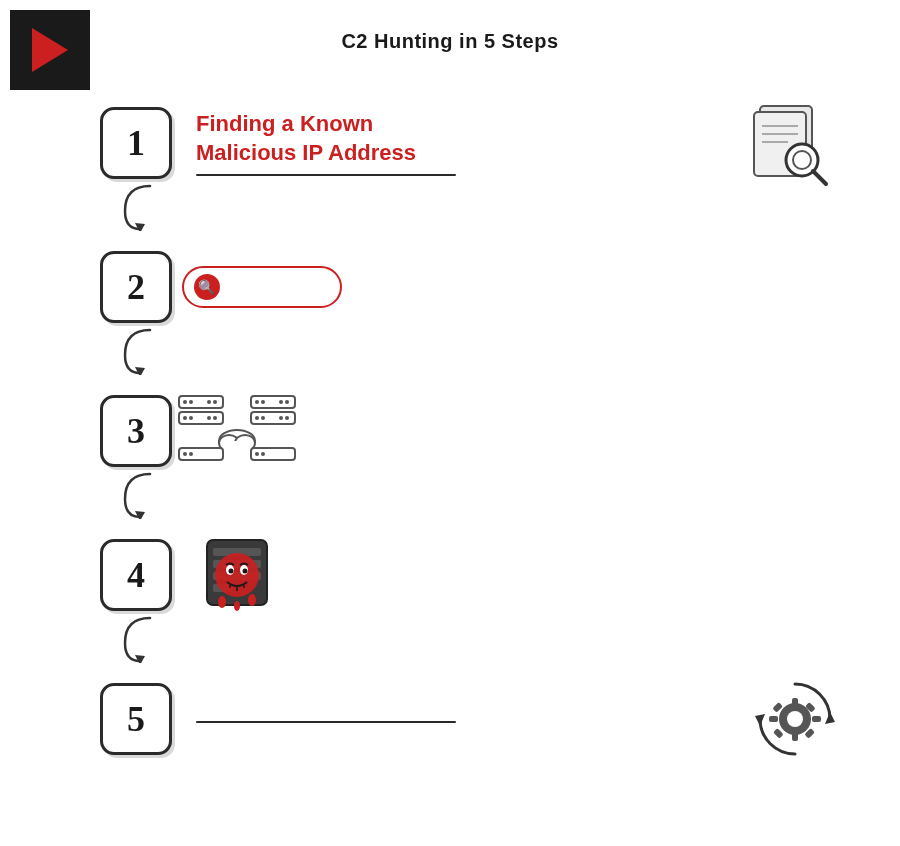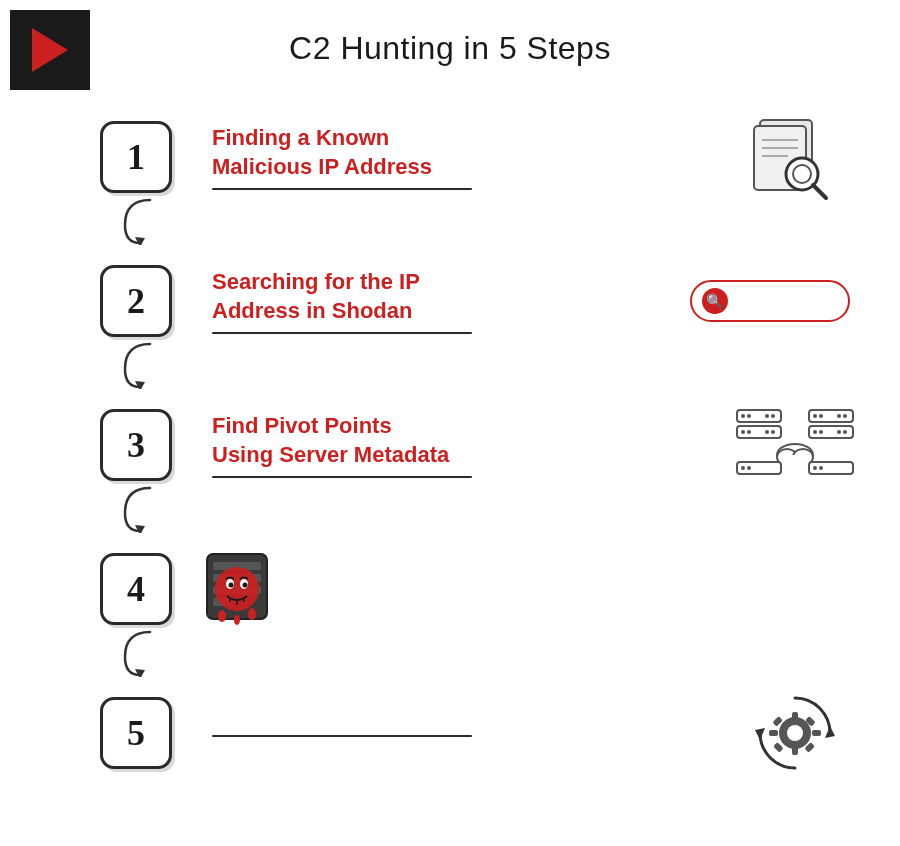--- a/index.html
+++ b/index.html
@@ -40,22 +40,22 @@
       width: 0;
       height: 0;
       border-top: 22px solid transparent;
       border-bottom: 22px solid transparent;
       border-left: 36px solid #cc1f1f;
     }
 
     
     .page-title {
       text-align: center;
-      font-size: 32px;
-      font-weight: 400;
+      font-size: 20px;
+      font-weight: 700;
       color: #1a1a1a;
       margin-top: 10px;
       margin-bottom: 30px;
       letter-spacing: 0.5px;
     }
 
     
     .steps-container {
       display: flex;
       flex-direction: column;
@@ -86,21 +86,21 @@
       background: #fff;
       flex-shrink: 0;
       box-shadow: 3px 3px 0px rgba(0,0,0,0.15);
       font-family: 'Georgia', serif;
       position: relative;
       z-index: 2;
     }
 
     
     .step-text {
-      margin-left: 40px;
+      margin-left: 24px;
       flex: 1;
     }
 
     .step-label {
       font-size: 22px;
       font-weight: 700;
       color: #cc1f1f;
       line-height: 1.3;
     }
 
@@ -190,43 +190,35 @@
       </div>
 
       <svg class="curved-arrow" width="50" height="50" viewBox="0 0 50 50">
         <path d="M 30 5 Q 5 5 5 30 Q 5 48 20 48" stroke="#333" stroke-width="2.5" fill="none" stroke-linecap="round"></path>
         <polygon points="15,42 20,52 25,43" fill="#333"></polygon>
       </svg>
     </div>
 
     <div class="step-row" style="margin-bottom: 14px; margin-top: 10px;">
       <div class="step-number-box">2</div>
-      <div class="step-text">
-        <div class="step-label">Searching for the IP<br>Address in Shodan</div>
-        <div class="step-underline"></div>
-      </div>
 
       <div class="step-icon" style="width:180px;">
         <div class="icon-search-bar">
           <div class="search-circle">🔍</div>
         </div>
       </div>
 
       <svg class="curved-arrow" width="50" height="50" viewBox="0 0 50 50">
         <path d="M 30 5 Q 5 5 5 30 Q 5 48 20 48" stroke="#333" stroke-width="2.5" fill="none" stroke-linecap="round"></path>
         <polygon points="15,42 20,52 25,43" fill="#333"></polygon>
       </svg>
     </div>
 
     <div class="step-row" style="margin-bottom: 14px; margin-top: 10px;">
       <div class="step-number-box">3</div>
-      <div class="step-text">
-        <div class="step-label">Find Pivot Points<br>Using Server Metadata</div>
-        <div class="step-underline"></div>
-      </div>
 
       <div class="step-icon" style="width:130px;">
         <svg width="120" height="90" viewBox="0 0 120 90" fill="none" xmlns="http://www.w3.org/2000/svg">
 
           <rect x="2" y="10" width="44" height="12" rx="3" fill="#fff" stroke="#555" stroke-width="2"></rect>
           <circle cx="8" cy="16" r="2" fill="#555"></circle>
           <circle cx="14" cy="16" r="2" fill="#555"></circle>
           <circle cx="32" cy="16" r="2" fill="#555"></circle>
           <circle cx="38" cy="16" r="2" fill="#555"></circle>
           <rect x="2" y="26" width="44" height="12" rx="3" fill="#fff" stroke="#555" stroke-width="2"></rect>

